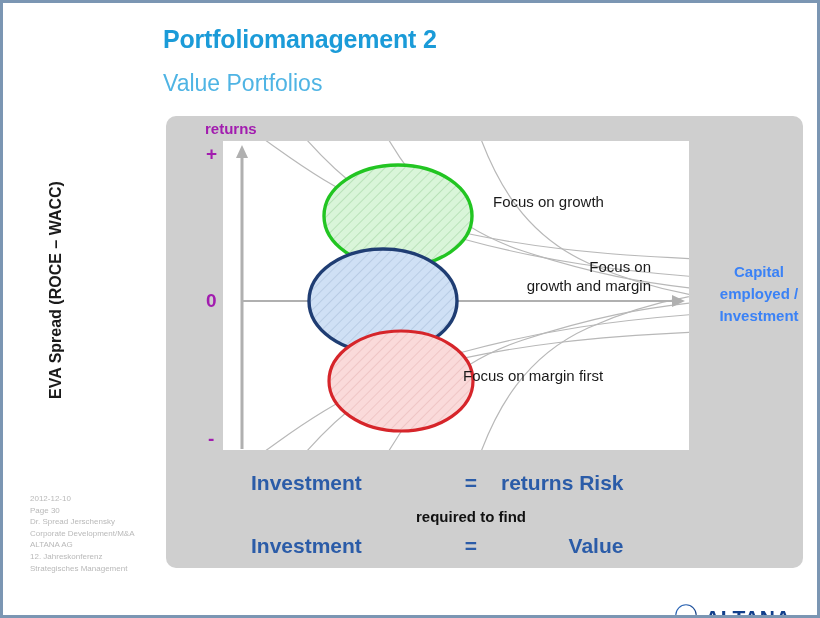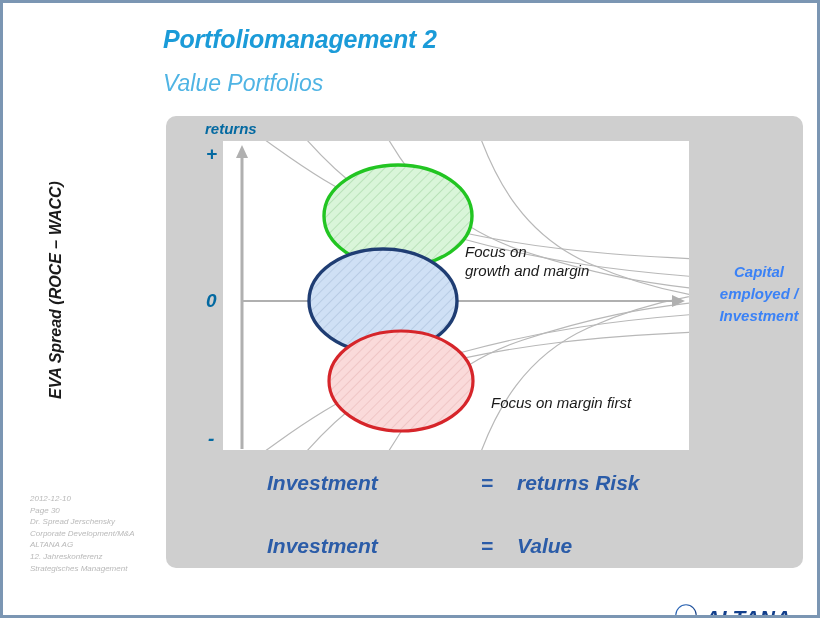--- a/index.html
+++ b/index.html
@@ -11,21 +11,20 @@
     font-family: "Liberation Sans", sans-serif;
   }
   #slide {
     position: relative;
     width: 820px;
     height: 618px;
     background: #ffffff;
     border: 3px solid #7b96b3;
     box-sizing: border-box;
     overflow: hidden;
-    font-style: italic;
   }
 
   
   #title-block {
     position: absolute;
     left: 160px;
     top: 22px;
     width: 560px;
   }
   #title-main {
@@ -62,21 +61,21 @@
     width: 466px;  
     height: 309px; 
     background: #ffffff;
     overflow: hidden;
   }
   #plot svg { display: block; }
 
   .ax-caption {
     position: absolute;
     font-weight: bold;
-    color: #0369a1;
+    color: #a21caf;
   }
   #returns-label {
     left: 202px;
     top: 117px;
     font-size: 15px;
   }
   #tick-plus {
     left: 203px;
     top: 140px;
     font-size: 19px;
@@ -118,38 +117,38 @@
   
   .bubble-label {
     position: absolute;
     font-size: 15px;
     color: #1a1a1a;
     font-weight: normal;
     line-height: 1.25;
     white-space: pre-line;
   }
   #label-growth { left: 490px; top: 190px; }
-  #label-growth-margin { left: 462px; top: 240px; text-align: left; width: 186px; }
-  #label-margin { left: 488px; top: 364px; margin-top: 27px; }
+  #label-growth-margin { left: 462px; top: 255px; text-align: right; width: 186px; }
+  #label-margin { left: 460px; top: 364px; }
 
   
   .eq-row {
     position: absolute;
     display: flex;
     align-items: baseline;
     color: #2b5ca8;
     font-weight: bold;
     font-size: 21px;
   }
   #eq-row-1 { left: 248px; top: 468px; width: 440px; }
   #eq-row-2 { left: 248px; top: 531px; width: 440px; }
-  .eq-left  { width: 190px; text-align: left; margin-left: 16px; }
+  .eq-left  { width: 190px; text-align: left; }
   .eq-sign  { width: 60px; text-align: center; }
   .eq-right { flex: 1; text-align: left; }
-  #eq-row-2 .eq-right { }
+  #eq-row-2 .eq-right { text-align: center; }
   #eq-connector {
     position: absolute;
     left: 248px;
     top: 505px;
     width: 440px;
     text-align: center;
     font-size: 15px;
     font-weight: bold;
     color: #111111;
   }
@@ -248,29 +247,31 @@
     </div>
   </div>
 
   <div class="ax-caption" id="returns-label">returns</div>
   <div class="ax-caption" id="tick-plus">+</div>
   <div class="ax-caption" id="tick-zero">0</div>
   <div class="ax-caption" id="tick-minus">-</div>
   <div id="y-axis-title">EVA Spread (ROCE – WACC)</div>
   <div id="x-axis-title">Capital employed / Investment</div>
 
+  <div class="bubble-label" id="label-growth">Focus on growth</div>
   <div class="bubble-label" id="label-growth-margin">Focus on
 growth and margin</div>
   <div class="bubble-label" id="label-margin">Focus on margin first</div>
 
   <div class="eq-row" id="eq-row-1">
     <span class="eq-left">Investment</span>
     <span class="eq-sign">=</span>
     <span class="eq-right">returns Risk</span>
   </div>
+  <div id="eq-connector">required to find</div>
   <div class="eq-row" id="eq-row-2">
     <span class="eq-left">Investment</span>
     <span class="eq-sign">=</span>
     <span class="eq-right">Value</span>
   </div>
 
   <div id="footer-meta">
     <div>2012-12-10</div>
     <div>Page 30</div>
     <div>Dr. Spread Jerschensky</div>

